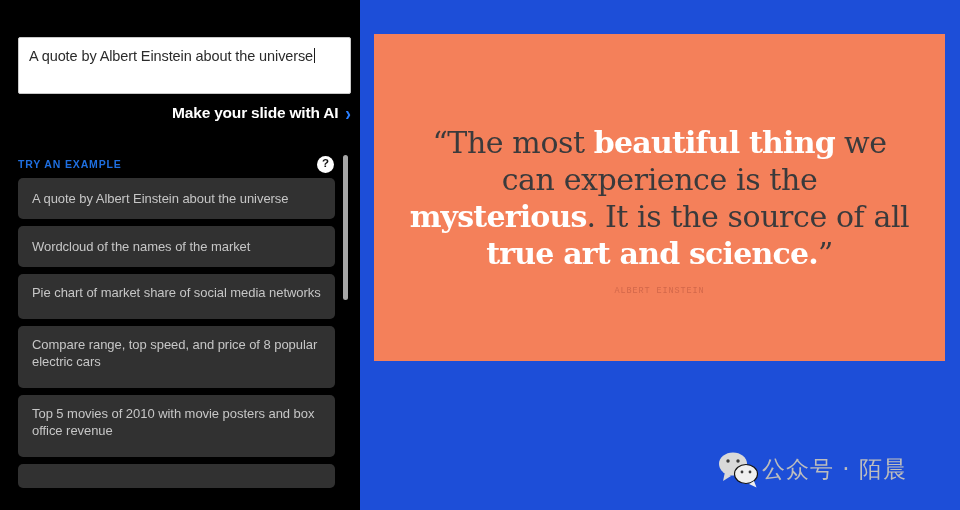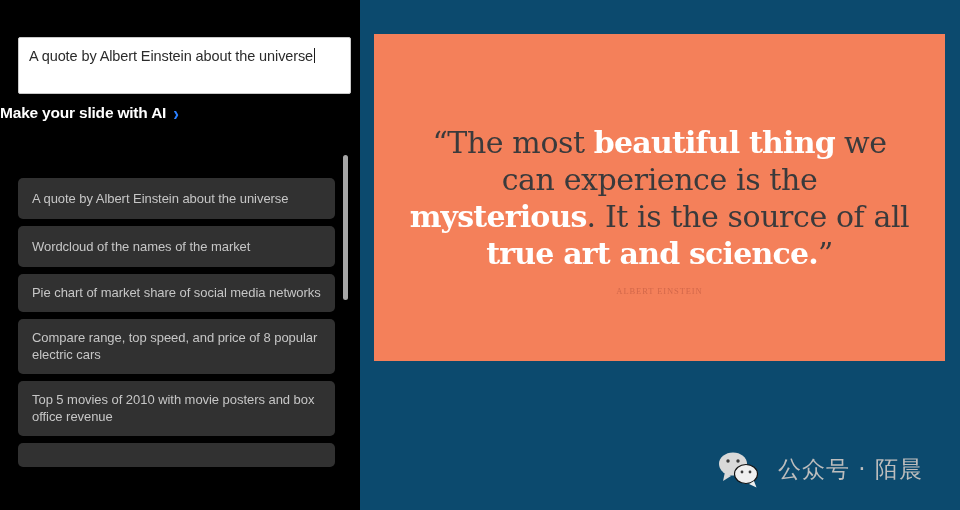--- a/index.html
+++ b/index.html
@@ -1,21 +1,21 @@
 <!DOCTYPE html>
 <html><head>
 <meta charset="utf-8">
 <style>
   * { box-sizing: border-box; margin: 0; padding: 0; }
   html, body {
     width: 960px; height: 510px;
     background: #000; overflow: hidden;
     font-family: "Liberation Sans", sans-serif;
   }
-  #app { position: relative; width: 960px; height: 510px; background: #0c4a6e; }
+  #app { position: relative; width: 960px; height: 510px; background: #1d4ed8; }
 
   
   #left-panel {
     position: absolute; left: 0; top: 0;
     width: 360px; height: 510px;
     background: #000;
   }
 
   #prompt-box {
     position: absolute; left: 18px; top: 37px;
@@ -38,21 +38,21 @@
     display: inline-block;
     width: 1.5px; height: 15px;
     background: #1b1b1b;
     vertical-align: -2px;
     margin-left: 0.5px;
   }
 
   #cta-row {
     position: absolute; left: 0; top: 104px;
     width: 351px;
-    display: flex; align-items: center;
+    display: flex; justify-content: flex-end; align-items: center;
     gap: 7px;
   }
   #cta-label {
     font-size: 15.5px; font-weight: bold; color: #ffffff;
     letter-spacing: -0.2px;
   }
   #cta-chevron {
     color: #2a7fff; font-size: 17px; font-weight: bold; line-height: 1;
     transform: scaleY(1.15);
   }
@@ -86,21 +86,21 @@
   }
   .example-item {
     background: #313131;
     border-radius: 5px;
     color: #c6c6c6;
     font-size: 13px;
     line-height: 17px;
     padding: 12px 14px 12px 14px;
     letter-spacing: -0.05px;
   }
-  .example-item.two-line { padding: 10px 14px 11px 14px; }
+  .example-item.two-line { padding: 10px 14px 18px 14px; }
 
   #scrollbar-track {
     position: absolute; left: 343px; top: 155px;
     width: 5px; height: 355px;
     background: transparent;
   }
   #scrollbar-thumb {
     position: absolute; left: 0; top: 0;
     width: 5px; height: 145px;
     background: #a6a6a6;
@@ -125,31 +125,31 @@
     letter-spacing: -0.4px;
     margin-top: 24px;
   }
   #quote .hl {
     color: #ffffff;
     font-weight: bold;
     letter-spacing: -0.8px;
   }
   #attribution {
     margin-top: 14px;
-    font-family: Liberation Serif, serif;
+    font-family: Liberation Mono, monospace;
     font-size: 8.5px;
     letter-spacing: 0.9px;
     color: #d2674a;
     text-align: center;
   }
 
   
   #watermark {
     position: absolute; left: 718px; top: 450px;
-    display: flex; align-items: center; gap: 18px;
+    display: flex; align-items: center; gap: 2px;
   }
   #wechat-icon { width: 42px; height: 38px; position: relative; display:block; }
   #watermark-text {
     font-size: 23px;
     color: #bdbdbd;
     font-family: "DejaVu Sans", sans-serif;
     letter-spacing: 1px;
     font-weight: normal;
   }
 </style>
@@ -162,20 +162,24 @@
 
     <div id="prompt-box" title="Describe your slide">
       <span id="prompt-text">A quote by Albert Einstein about the universe</span><span id="prompt-caret"></span>
     </div>
 
     <div id="cta-row">
       <span id="cta-label">Make your slide with AI</span>
       <span id="cta-chevron">›</span>
     </div>
 
+    <div id="try-row">
+      <span id="try-label">TRY AN EXAMPLE</span>
+      <span id="help-icon">?</span>
+    </div>
 
     <div id="examples-wrap">
       <div id="examples-list">
           <div class="example-item"><span>A quote by Albert Einstein about the universe</span></div>
           <div class="example-item"><span>Wordcloud of the names of the market</span></div>
           <div class="example-item two-line"><span>Pie chart of market share of social media networks</span></div>
           <div class="example-item two-line"><span>Compare range, top speed, and price of 8 popular electric cars</span></div>
           <div class="example-item two-line"><span>Top 5 movies of 2010 with movie posters and box office revenue</span></div>
           <div class="example-item"><span></span></div>
         </div>

